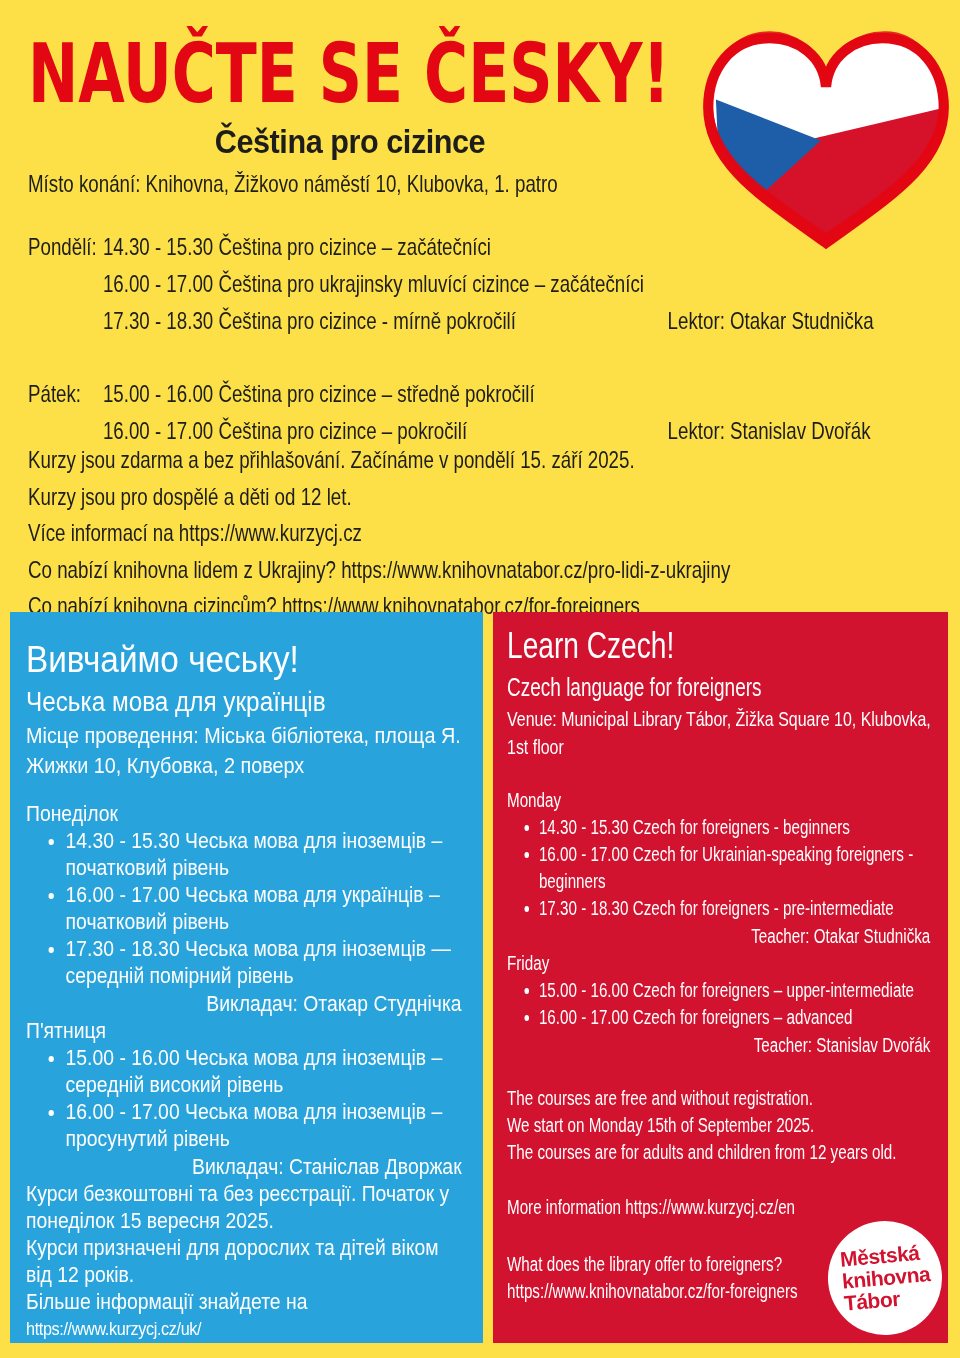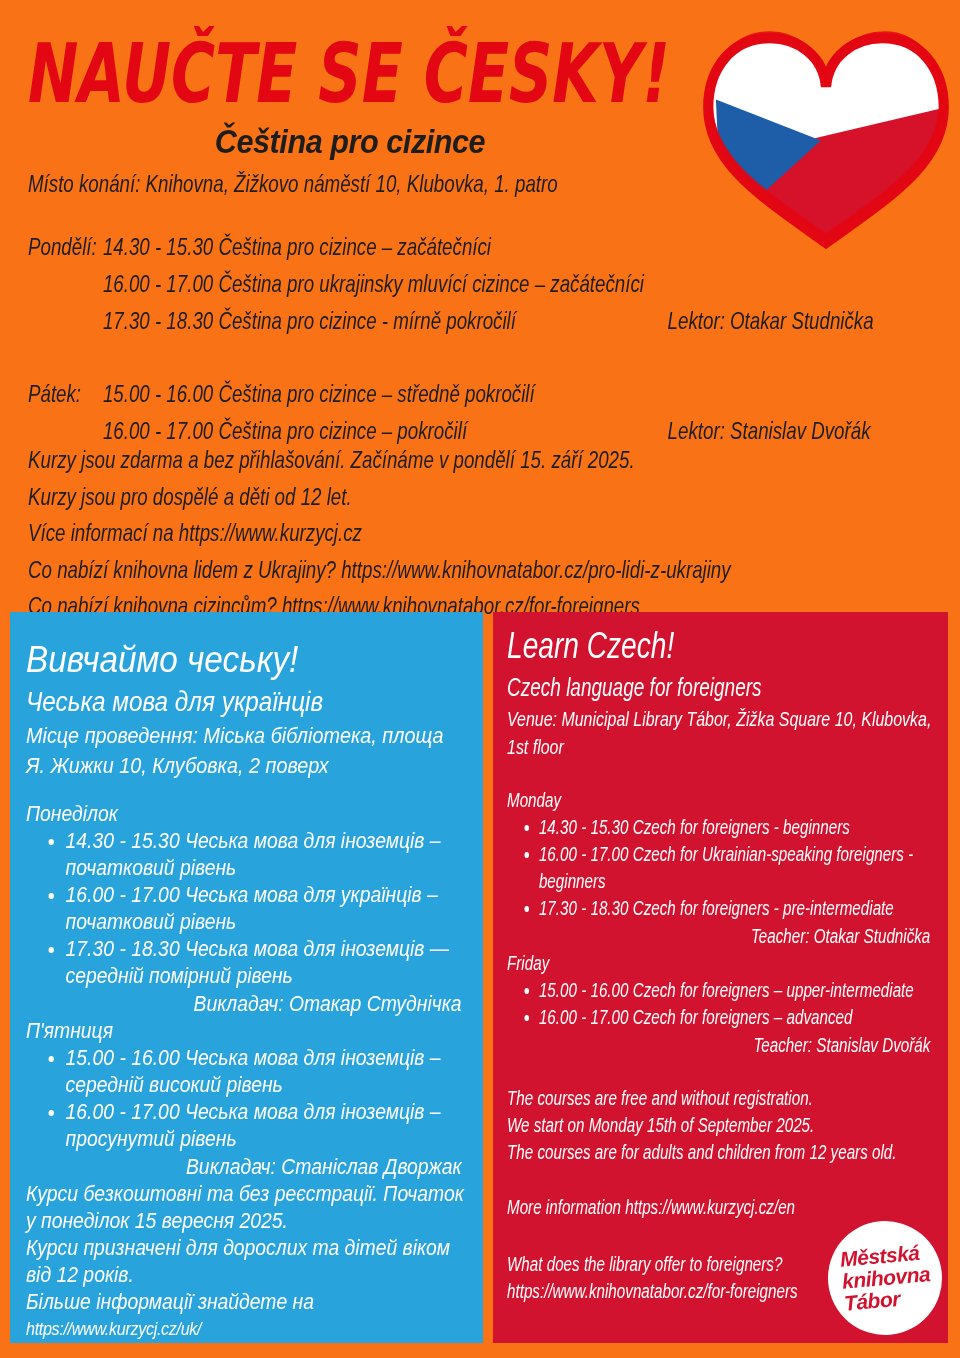--- a/index.html
+++ b/index.html
@@ -1,17 +1,17 @@
 <!DOCTYPE html>
 <html lang="cs"><head>
 <meta charset="utf-8">
 <style>
   html,body { margin:0; padding:0; background:#ffffff; }
   body { width:960px; height:1358px; font-family:"Liberation Sans", sans-serif; color:#1d1d1b; }
-  .page { position:relative; width:960px; height:1358px; overflow:hidden; background:#f97316;font-style:italic; }
+  .page { position:relative; width:960px; height:1358px; overflow:hidden; background:#fde047; }
 
   
   .title-svg { position:absolute; left:28px; top:26px; }
   .subtitle { position:absolute; left:0; top:122px; width:700px; text-align:center;
               font-size:34px; font-weight:700; letter-spacing:-0.5px;
               transform:scaleX(0.9); transform-origin:350px 0; color:#1d1d1b; }
   .venue-line { position:absolute; left:28px; top:170px; font-size:24px;
               transform:scaleX(0.78); transform-origin:0 0; width:1200px; white-space:nowrap; }
 
   

